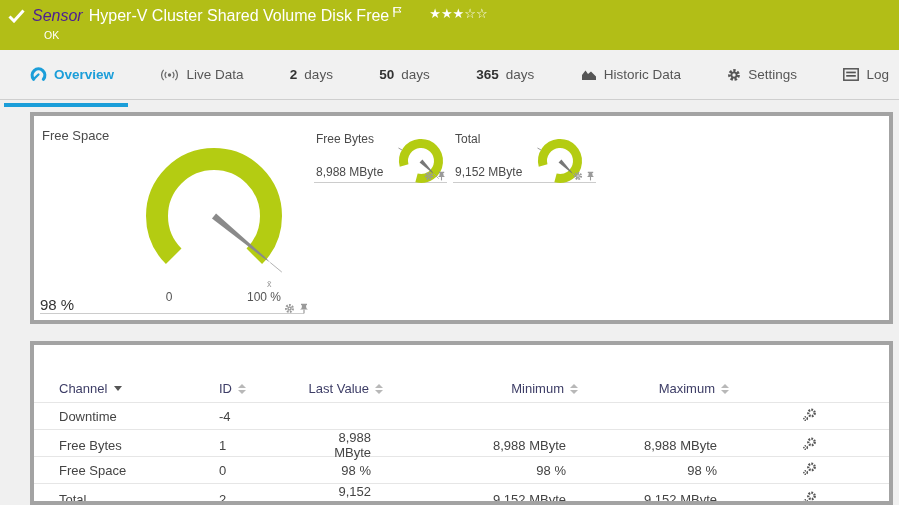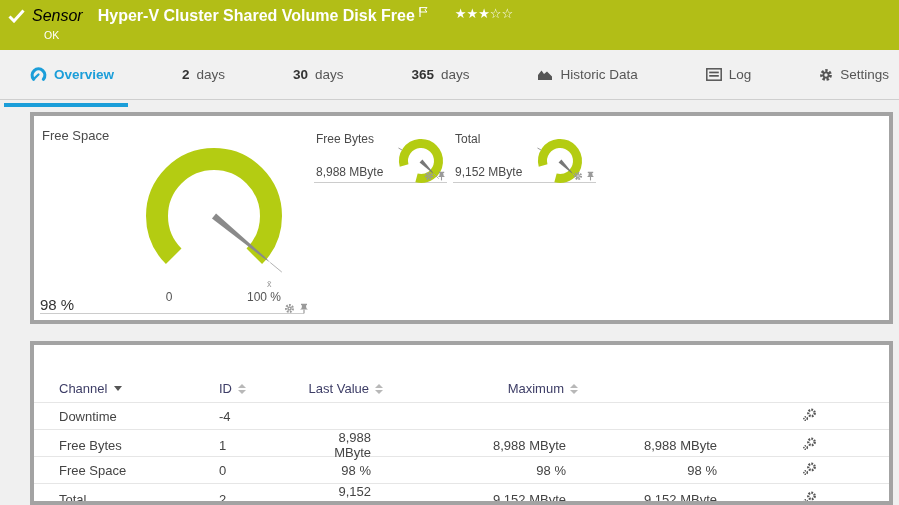--- a/index.html
+++ b/index.html
@@ -4,22 +4,22 @@
 <style>
   * { margin:0; padding:0; box-sizing:border-box; }
   html,body { width:899px; height:505px; overflow:hidden; background:#f0f0f0;
               font-family:"Liberation Sans", sans-serif; }
   body { position:relative; }
 
   
   .green-header { position:absolute; left:0; top:0; width:899px; height:50px; background:#b2be17; }
   .title-line { display:flex; align-items:flex-start; padding:6px 0 0 8px; }
   .check-icon { margin-top:3px; }
-  .sensor-word { color:#000000; font-style:italic; font-size:16px; margin-left:7px; line-height:20px; }
-  .sensor-name { color:#fff; font-size:16px; margin-left:15px; line-height:20px;font-weight:bold; }
+  .sensor-word { color:#4c1d95; font-style:italic; font-size:16px; margin-left:7px; line-height:20px; }
+  .sensor-name { color:#fff; font-size:16px; margin-left:6px; line-height:20px; }
   .flag-icon { margin:0 0 0 3px; }
   .stars { color:#fff; font-size:13px; letter-spacing:0px; margin-left:26px; line-height:16px; cursor:pointer; }
   .ok-label { position:absolute; left:44px; top:29px; color:#fff; font-size:10.5px; font-weight:normal; }
 
   
   .tabbar { position:absolute; left:0; top:50px; width:899px; height:50px; background:#f1f1f1;
             border-bottom:1px solid #cfcfcf; display:flex; align-items:center;
             justify-content:space-between; padding:0 10px 0 30px; }
   .tab { position:relative; display:flex; align-items:center; gap:7px; height:64px;
          font-size:13.5px; color:#565656; cursor:pointer; white-space:nowrap; }
@@ -96,58 +96,68 @@
 <div class="tabbar">
 
   <div class="tab active">
     <svg width="17" height="15" viewBox="0 0 17 15">
       <path d="M3.6 12.2 A6.3 6.3 0 1 1 13.4 12.2" fill="none" stroke="#1b9ed9" stroke-width="3.2" stroke-linecap="round"></path>
       <path d="M8.5 7.5 L4.2 11.6" stroke="#1b9ed9" stroke-width="2.2" stroke-linecap="round"></path>
     </svg>
     <span>Overview</span>
   </div>
 
+  <div class="tab">
+    <svg width="19" height="14" viewBox="0 0 19 14">
+      <circle cx="9.5" cy="7" r="1.7" fill="#666"></circle>
+      <path d="M6.3 4 a4.6 4.6 0 0 0 0 6" stroke="#666" stroke-width="1.2" fill="none"></path>
+      <path d="M12.7 4 a4.6 4.6 0 0 1 0 6" stroke="#666" stroke-width="1.2" fill="none"></path>
+      <path d="M3.6 1.8 a7.6 7.6 0 0 0 0 10.4" stroke="#666" stroke-width="1.2" fill="none"></path>
+      <path d="M15.4 1.8 a7.6 7.6 0 0 1 0 10.4" stroke="#666" stroke-width="1.2" fill="none"></path>
+    </svg>
+    <span>Live Data</span>
+  </div>
 
   <div class="tab">
     <span class="bold-num">2</span>
     <span>days</span>
   </div>
 
   <div class="tab">
-    <span class="bold-num">30</span>
+    <span class="bold-num">50</span>
     <span>days</span>
   </div>
 
   <div class="tab">
     <span class="bold-num">365</span>
     <span>days</span>
   </div>
 
   <div class="tab">
     <svg width="16" height="13" viewBox="0 0 16 13">
       <path d="M1 12 V7 L4.5 2.5 L7 6 L10 3.5 L15 8.5 V12 Z" fill="#555"></path>
     </svg>
     <span>Historic Data</span>
+  </div>
+
+  <div class="tab">
+    <svg width="14" height="14" viewBox="0 0 14 14">
+      <circle cx="7" cy="7" r="4.4" fill="none" stroke="#555" stroke-width="3" stroke-dasharray="2.3 1.6"></circle>
+      <circle cx="7" cy="7" r="2.6" fill="none" stroke="#555" stroke-width="1.8"></circle>
+    </svg>
+    <span>Settings</span>
   </div>
 
   <div class="tab">
     <svg width="16" height="13" viewBox="0 0 16 13">
       <rect x="0.8" y="0.8" width="14.4" height="11.4" fill="none" stroke="#555" stroke-width="1.5"></rect>
       <rect x="3.2" y="3.6" width="9.6" height="1.7" fill="#555"></rect>
       <rect x="3.2" y="7" width="9.6" height="1.7" fill="#555"></rect>
     </svg>
     <span>Log</span>
-  </div>
-
-  <div class="tab">
-    <svg width="14" height="14" viewBox="0 0 14 14">
-      <circle cx="7" cy="7" r="4.4" fill="none" stroke="#555" stroke-width="3" stroke-dasharray="2.3 1.6"></circle>
-      <circle cx="7" cy="7" r="2.6" fill="none" stroke="#555" stroke-width="1.8"></circle>
-    </svg>
-    <span>Settings</span>
   </div>
 </div>
 
 <div class="panel gauge-panel">
 
   <div class="block-title">Free Space</div>
 
   <svg class="big-gauge-svg" width="210" height="150" viewBox="0 0 210 150">
     <path d="M 64.7 115.3 A 57 57 0 1 1 145.3 115.3" fill="none" stroke-width="22" stroke="#b4cc12"></path>
     <g transform="translate(105,75) rotate(39.6)">
@@ -230,20 +240,27 @@
       </div>
       <div class="head-l">
         <span>ID</span>
         <span class="sort-arrows">
             <i class="up"></i>
             <i class="down"></i>
           </span>
       </div>
       <div class="head-r">
         <span>Last Value</span>
+        <span class="sort-arrows">
+            <i class="up"></i>
+            <i class="down"></i>
+          </span>
+      </div>
+      <div class="head-r">
+        <span>Minimum</span>
         <span class="sort-arrows">
             <i class="up"></i>
             <i class="down"></i>
           </span>
       </div>
       <div class="head-r">
         <span>Maximum</span>
         <span class="sort-arrows">
             <i class="up"></i>
             <i class="down"></i>

